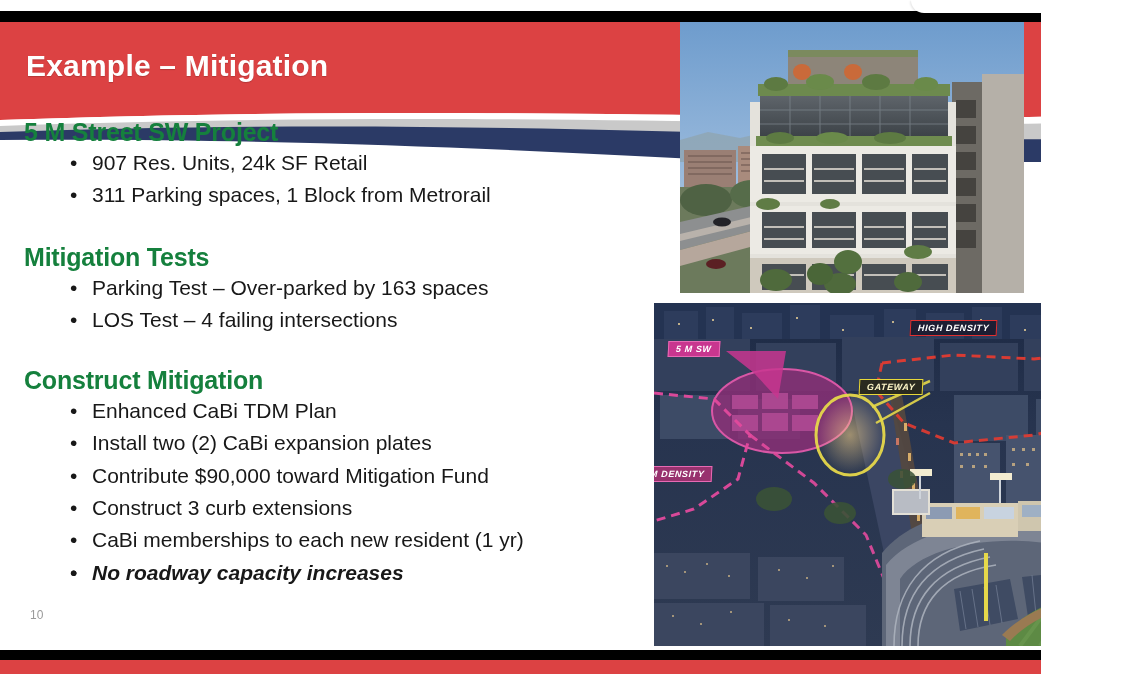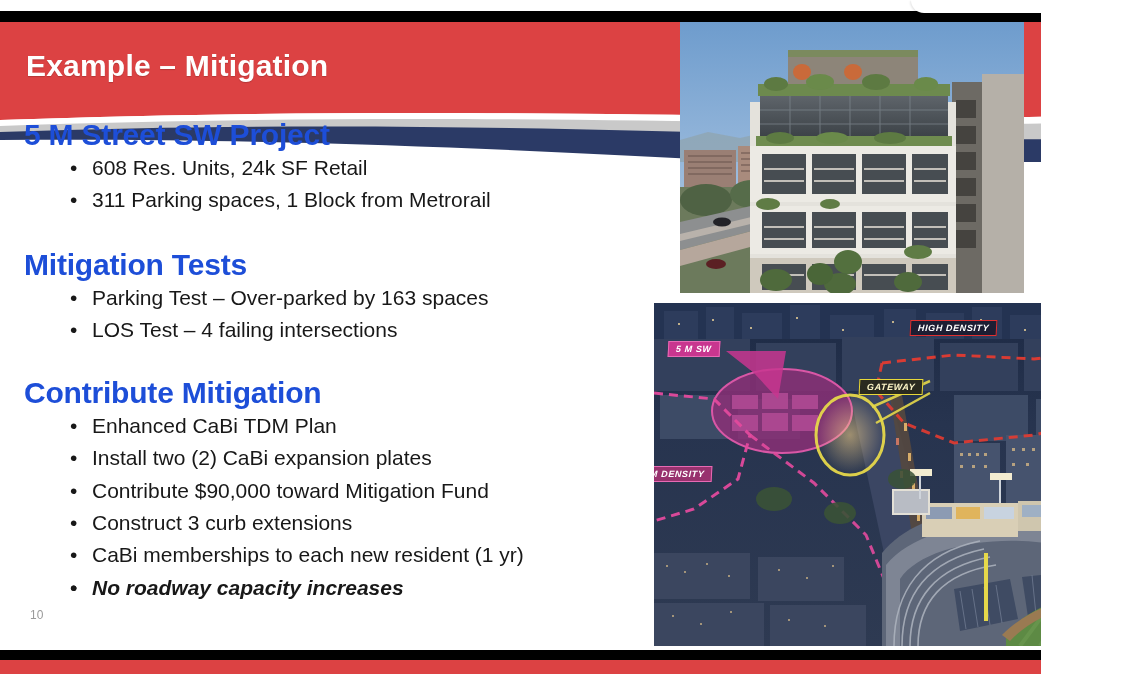--- a/index.html
+++ b/index.html
@@ -74,23 +74,23 @@
     white-space: nowrap;
   }
 
   
   .body-col {
     position: absolute;
     left: 0; top: 118px;
     width: 650px;
   }
   .sec-head {
-    font-size: 30px;
+    font-size: 25px;
     font-weight: bold;
-    color: #1d4ed8;
+    color: #15803d;
     margin: 0 0 2px 24px;
     letter-spacing: -0.2px;
     white-space: nowrap;
   }
   ul.bullets {
     list-style: none;
     margin: 0 0 0 0;
     padding: 0;
   }
   ul.bullets li {
@@ -181,39 +181,39 @@
     </svg>
   </div>
 
   <h1 class="slide-title">Example – Mitigation</h1>
 
   <div class="body-col">
 
     <div>
       <div class="sec-head">5 M Street SW Project</div>
       <ul class="bullets">
-        <li><span class="dot">•</span><span class="txt">608 Res. Units, 24k SF Retail</span></li>
+        <li><span class="dot">•</span><span class="txt">907 Res. Units, 24k SF Retail</span></li>
         <li><span class="dot">•</span><span class="txt">311 Parking spaces, 1 Block from Metrorail</span></li>
       </ul>
     </div>
 
     <div class="gap-lg"></div>
 
     <div>
       <div class="sec-head">Mitigation Tests</div>
       <ul class="bullets">
         <li><span class="dot">•</span><span class="txt">Parking Test – Over-parked by 163 spaces</span></li>
         <li><span class="dot">•</span><span class="txt">LOS Test – 4 failing intersections</span></li>
       </ul>
     </div>
 
     <div class="gap-md"></div>
 
     <div>
-      <div class="sec-head">Contribute Mitigation</div>
+      <div class="sec-head">Construct Mitigation</div>
       <ul class="bullets">
         <li><span class="dot">•</span><span class="txt">Enhanced CaBi TDM Plan</span></li>
         <li><span class="dot">•</span><span class="txt">Install two (2) CaBi expansion plates</span></li>
         <li><span class="dot">•</span><span class="txt">Contribute $90,000 toward Mitigation Fund</span></li>
         <li><span class="dot">•</span><span class="txt">Construct 3 curb extensions</span></li>
         <li><span class="dot">•</span><span class="txt">CaBi memberships to each new resident (1 yr)</span></li>
         <li><span class="dot">•</span></li>
         <li class="bold-italic"><span class="dot">•</span><span class="txt">No roadway capacity increases</span></li>
       </ul>
     </div>

